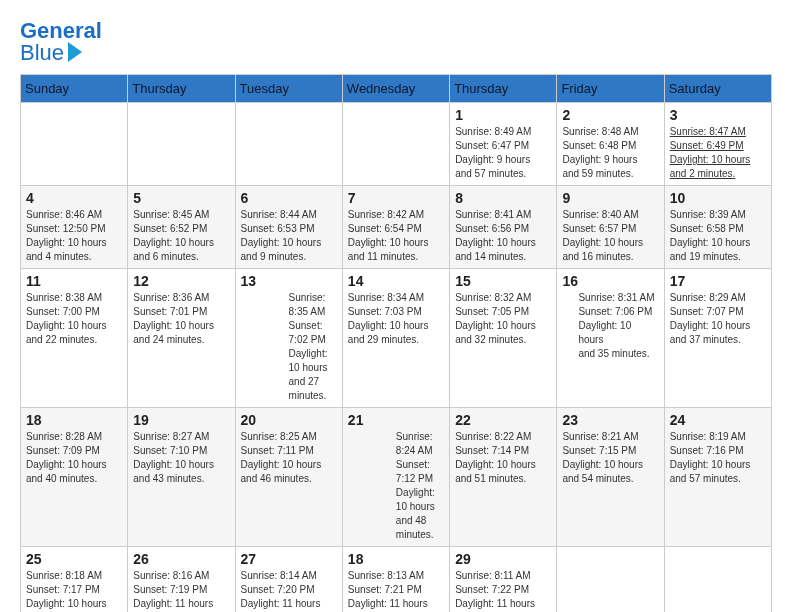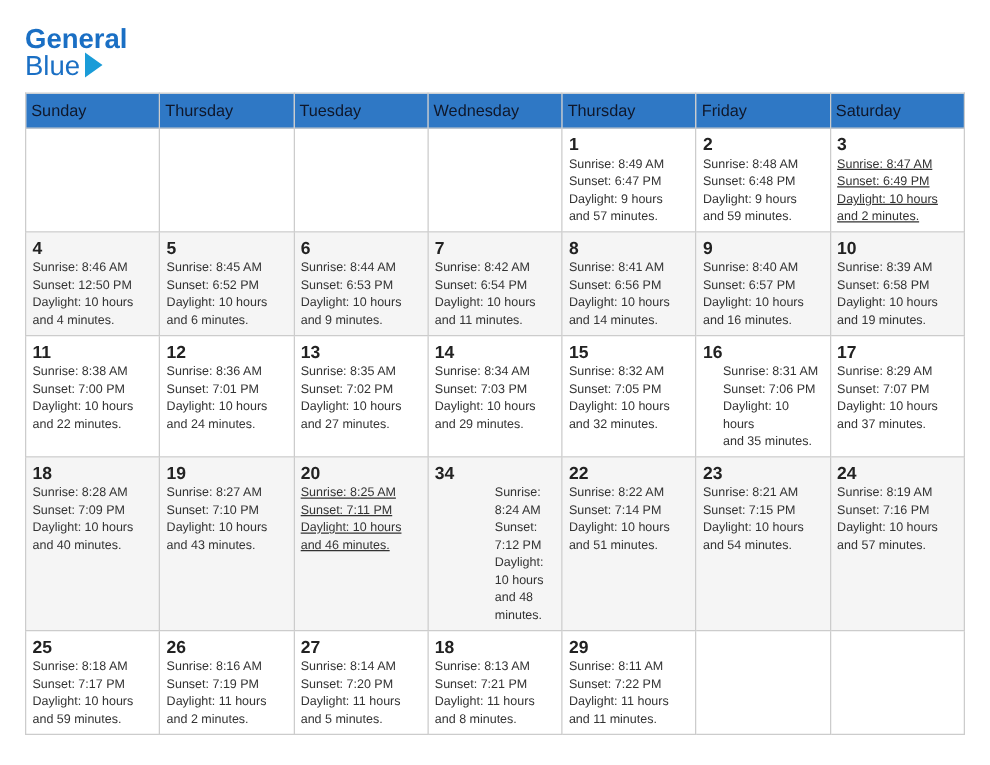--- a/index.html
+++ b/index.html
@@ -222,21 +222,21 @@
         </td>
         <td>
           <span class="day-number">12</span>
           <div class="day-info" style="white-space: pre-line;">Sunrise: 8:36 AM
 Sunset: 7:01 PM
 Daylight: 10 hours
 and 24 minutes.</div>
         </td>
         <td>
           <span class="day-number">13</span>
-          <div class="day-info" style="white-space: pre-line;">Sunrise: 8:35 AM
+          <div class="day-info" style="white-space: pre-line; margin-left: 48px;">Sunrise: 8:35 AM
 Sunset: 7:02 PM
 Daylight: 10 hours
 and 27 minutes.</div>
         </td>
         <td>
           <span class="day-number">14</span>
           <div class="day-info" style="white-space: pre-line;">Sunrise: 8:34 AM
 Sunset: 7:03 PM
 Daylight: 10 hours
 and 29 minutes.</div>
@@ -273,27 +273,27 @@
         </td>
         <td>
           <span class="day-number">19</span>
           <div class="day-info" style="white-space: pre-line;">Sunrise: 8:27 AM
 Sunset: 7:10 PM
 Daylight: 10 hours
 and 43 minutes.</div>
         </td>
         <td>
           <span class="day-number">20</span>
-          <div class="day-info" style="white-space: pre-line; text-decoration: underline;">Sunrise: 8:25 AM
+          <div class="day-info" style="white-space: pre-line;">Sunrise: 8:25 AM
 Sunset: 7:11 PM
 Daylight: 10 hours
 and 46 minutes.</div>
         </td>
         <td>
-          <span class="day-number">34</span>
+          <span class="day-number">21</span>
           <div class="day-info" style="white-space: pre-line; margin-left: 48px;">Sunrise: 8:24 AM
 Sunset: 7:12 PM
 Daylight: 10 hours
 and 48 minutes.</div>
         </td>
         <td>
           <span class="day-number">22</span>
           <div class="day-info" style="white-space: pre-line;">Sunrise: 8:22 AM
 Sunset: 7:14 PM
 Daylight: 10 hours

